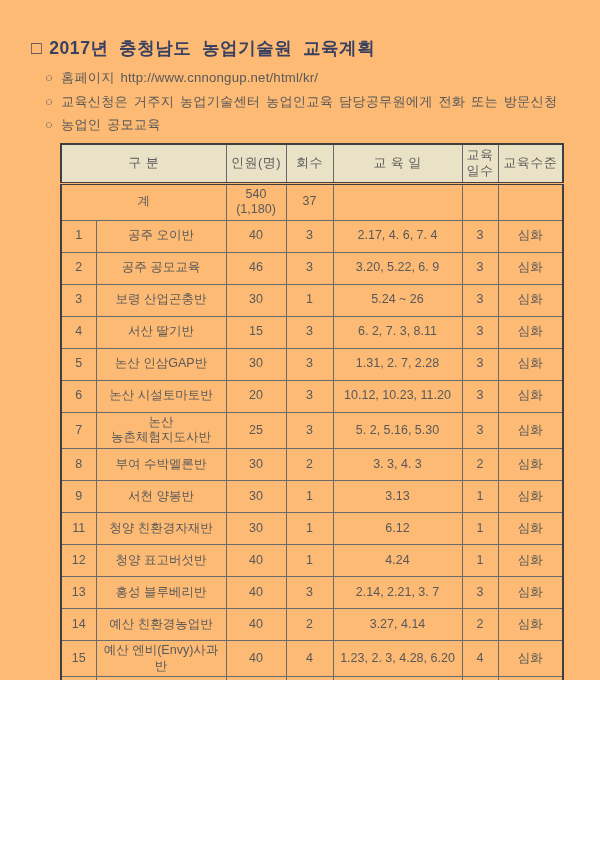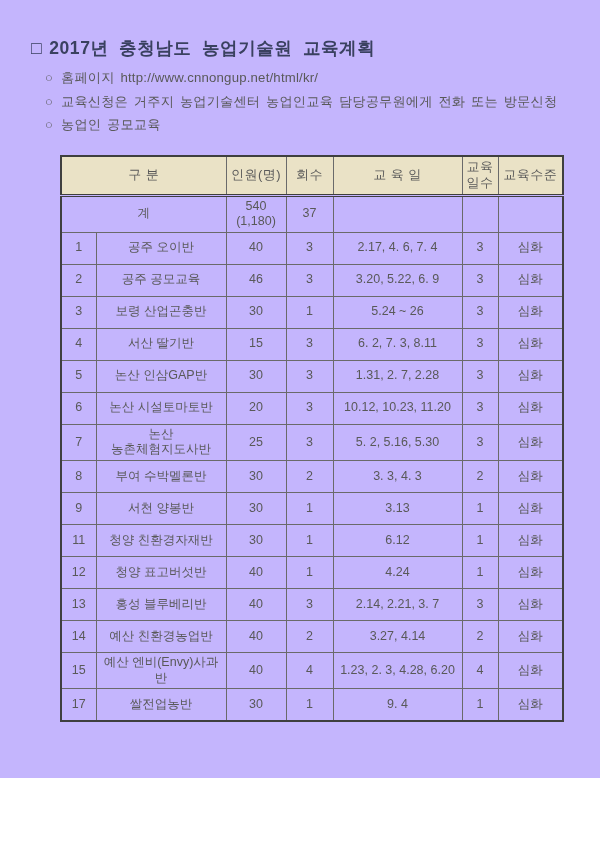--- a/index.html
+++ b/index.html
@@ -3,22 +3,22 @@
 <meta charset="utf-8">
 <style>
   html, body {
     margin: 0;
     padding: 0;
     background: #ffffff;
   }
   .page {
     position: relative;
     width: 600px;
-    height: 778px;
-    background: #c4b5fd;
+    height: 680px;
+    background: #fdba74;
     font-family: "Liberation Sans", "DejaVu Sans", sans-serif;
     color: var(--text-color, #595959);
     overflow: hidden;
   }
   .doc-title {
     position: absolute;
     left: 31px;
     top: 36px;
     font-size: 17.5px;
     font-weight: bold;
@@ -53,21 +53,20 @@
   .table-wrap {
     position: absolute;
     left: 60px;
     top: 143px;
   }
   table.edu-table {
     border-collapse: collapse;
     table-layout: fixed;
     width: 502px;
     border: 2px solid var(--border-dark, #3f3f3f);
-    margin-top: 12px;
   }
   table.edu-table td {
     border: 1px solid var(--border-light, #6a6a6a);
     text-align: center;
     vertical-align: middle;
     font-size: 12.5px;
     color: var(--text-color, #595959);
     padding: 2px 1px;
     line-height: 1.25;
     white-space: pre-line;

